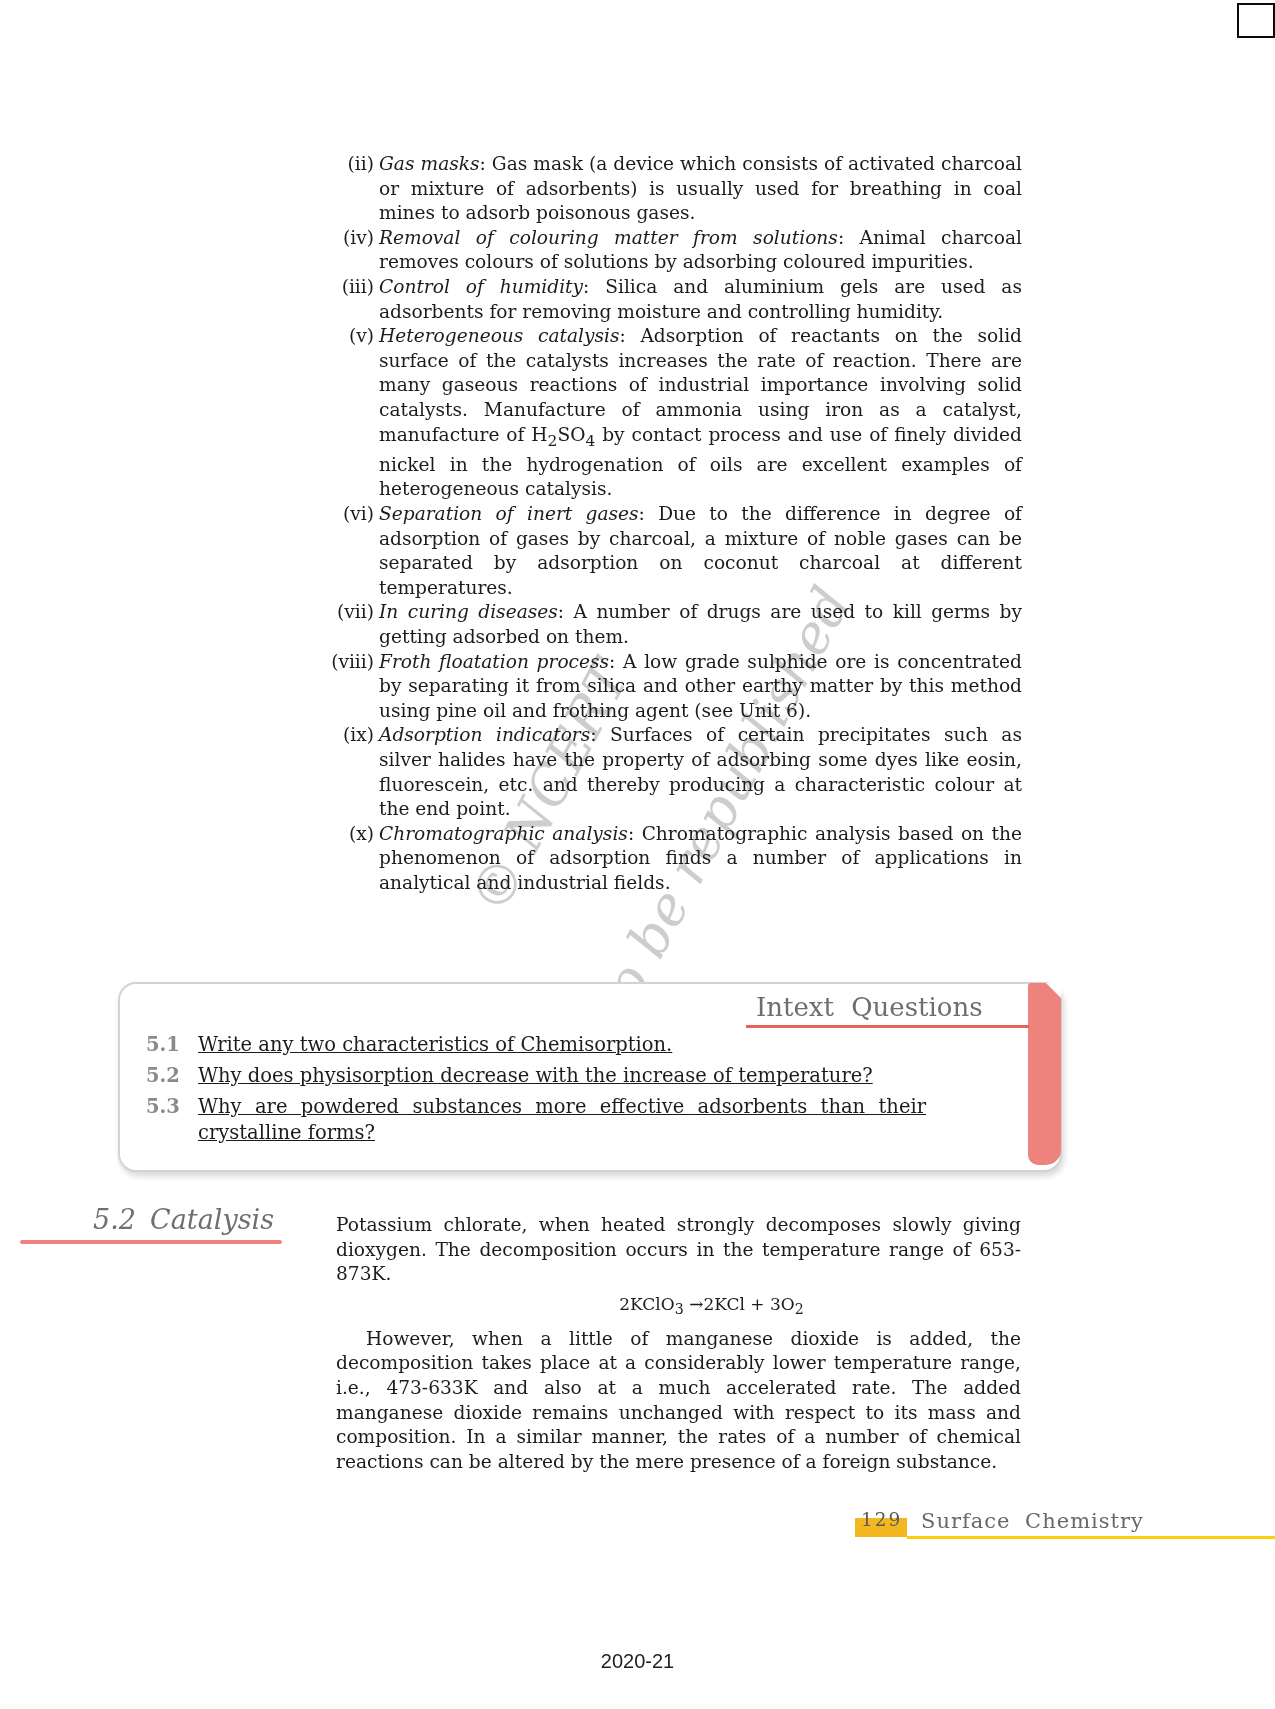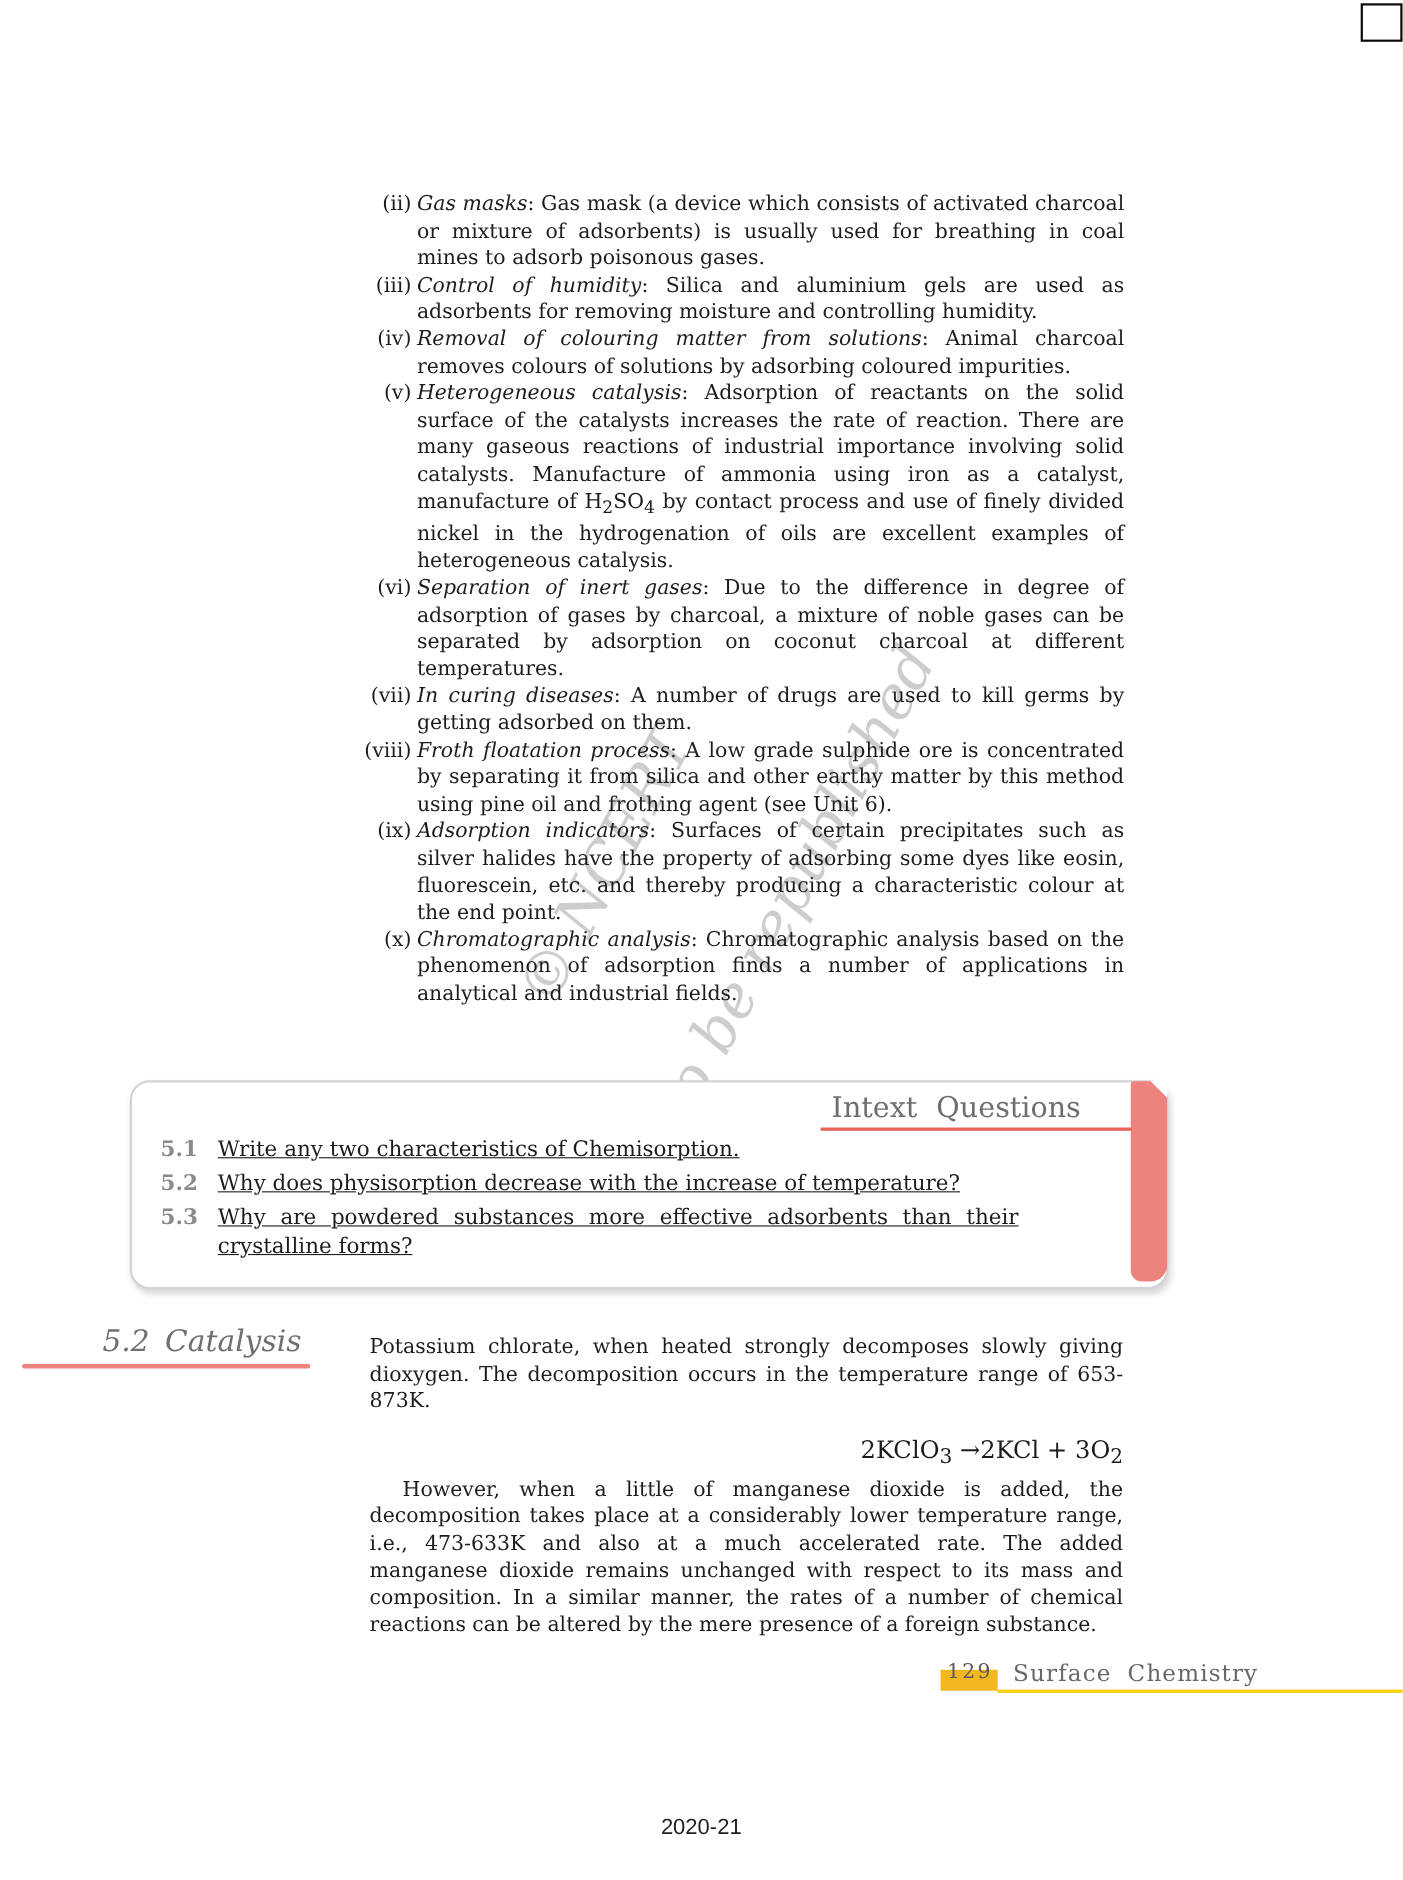--- a/index.html
+++ b/index.html
@@ -16,21 +16,21 @@
   .watermark{
     position:absolute;left:341px;top:665px;width:560px;height:320px;
     transform:rotate(-62deg);color:rgba(135,135,135,0.42);
     font-style:italic;font-size:54px;text-align:center;line-height:160px;
     pointer-events:none;white-space:nowrap;
   }
   .watermark span{display:block;}
   
   .apps-list{
     position:absolute;left:328px;top:152px;width:694px;
-    font-size:18.6px;line-height:24.6px;margin-top:22px;
+    font-size:18.6px;line-height:24.6px;
   }
   .list-item{display:flex;}
   .item-label{
     flex:none;width:51px;text-align:right;padding-right:5px;box-sizing:border-box;
   }
   .item-text{width:643px;text-align:justify;}
   .lead{font-style:italic;}
   
   .intext-box{
     position:absolute;left:118px;top:982px;width:944px;height:190px;
@@ -62,21 +62,21 @@
     font-size:27px;color:#6F6F6F;white-space:nowrap;
   }
   .heading-text .sec-num{margin-right:14px;font-style:italic;}
   .heading-rule{height:4px;background:#EE827C;margin-top:5px;border-radius:2px;}
   
   .section-body{
     position:absolute;left:336px;top:1213px;width:685px;
     font-size:18.6px;line-height:24.6px;text-align:justify;
   }
   .para{margin:0;}
-  .equation{margin:20px 0 5px 66px;font-size:22px;text-align:right;}
+  .equation{margin:5px 0 5px 66px;font-size:17px;text-align:center;}
   .para-indent{text-indent:30px;}
   
   .footer-highlight{position:absolute;left:855px;top:1518px;width:52px;height:19px;background:#F3B71F;}
   .footer-pagenum{position:absolute;left:861px;top:1509px;font-size:18.5px;color:#5a5a5a;letter-spacing:2px;}
   .footer-chapter{position:absolute;left:921px;top:1509px;font-size:21px;color:#686868;letter-spacing:1px;word-spacing:7px;}
   .footer-rule{position:absolute;left:907px;top:1536px;width:368px;height:3px;background:#F8CE0D;}
   .edition{
     position:absolute;left:0;top:1650px;width:1275px;text-align:center;
     font-family:"Liberation Sans", sans-serif;font-size:20px;color:#1f1f1f;
   }
@@ -90,26 +90,26 @@
   <span>© NCERT</span>
   <span>not to be republished</span>
 </div>
 
 <div class="apps-list">
   <div class="list-item">
     <div class="item-label">(ii)</div>
     <div class="item-text"><span class="lead">Gas masks</span><span>: Gas mask (a device which consists of activated charcoal or mixture of adsorbents) is usually used for breathing in coal mines to adsorb poisonous gases.</span></div>
   </div>
   <div class="list-item">
+    <div class="item-label">(iv)</div>
+    <div class="item-text"><span class="lead">Removal of colouring matter from solutions</span><span>: Animal charcoal removes colours of solutions by adsorbing coloured impurities.</span></div>
+  </div>
+  <div class="list-item">
     <div class="item-label">(iii)</div>
     <div class="item-text"><span class="lead">Control of humidity</span><span>: Silica and aluminium gels are used as adsorbents for removing moisture and controlling humidity.</span></div>
-  </div>
-  <div class="list-item">
-    <div class="item-label">(iv)</div>
-    <div class="item-text"><span class="lead">Removal of colouring matter from solutions</span><span>: Animal charcoal removes colours of solutions by adsorbing coloured impurities.</span></div>
   </div>
   <div class="list-item">
     <div class="item-label">(v)</div>
     <div class="item-text"><span class="lead">Heterogeneous catalysis</span><span>: Adsorption of reactants on the solid surface of the catalysts increases the rate of reaction. There are many gaseous reactions of industrial importance involving solid catalysts. Manufacture of ammonia using iron as a catalyst, manufacture of H<sub>2</sub>SO<sub>4</sub> by contact process and use of finely divided nickel in the hydrogenation of oils are excellent examples of heterogeneous catalysis.</span></div>
   </div>
   <div class="list-item">
     <div class="item-label">(vi)</div>
     <div class="item-text"><span class="lead">Separation of inert gases</span><span>: Due to the difference in degree of adsorption of gases by charcoal, a mixture of noble gases can be separated by adsorption on coconut charcoal at different temperatures.</span></div>
   </div>
   <div class="list-item">

